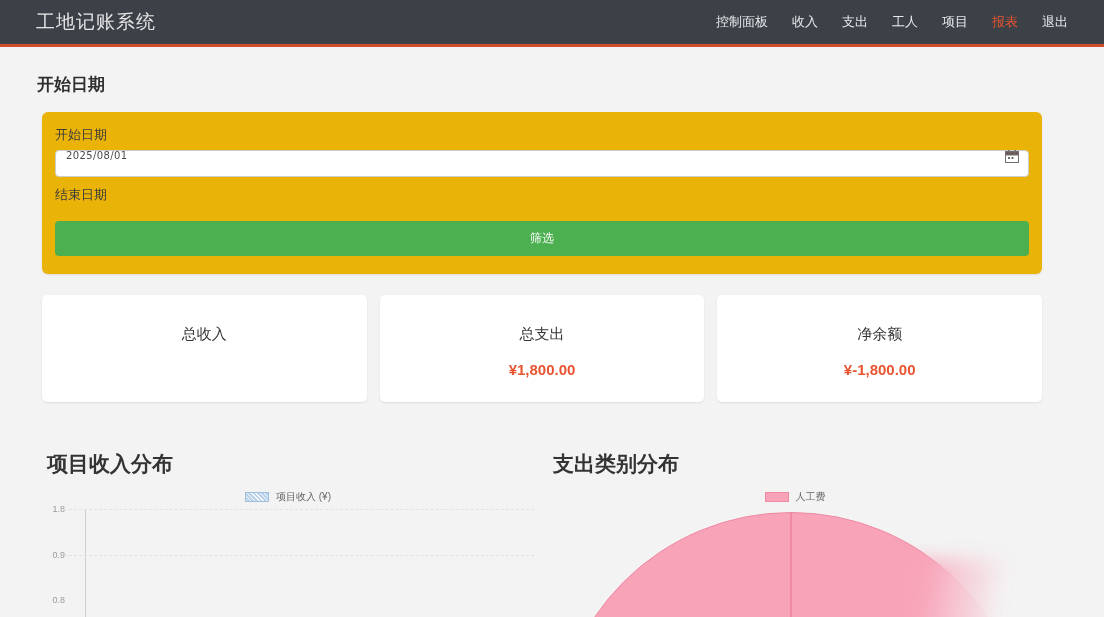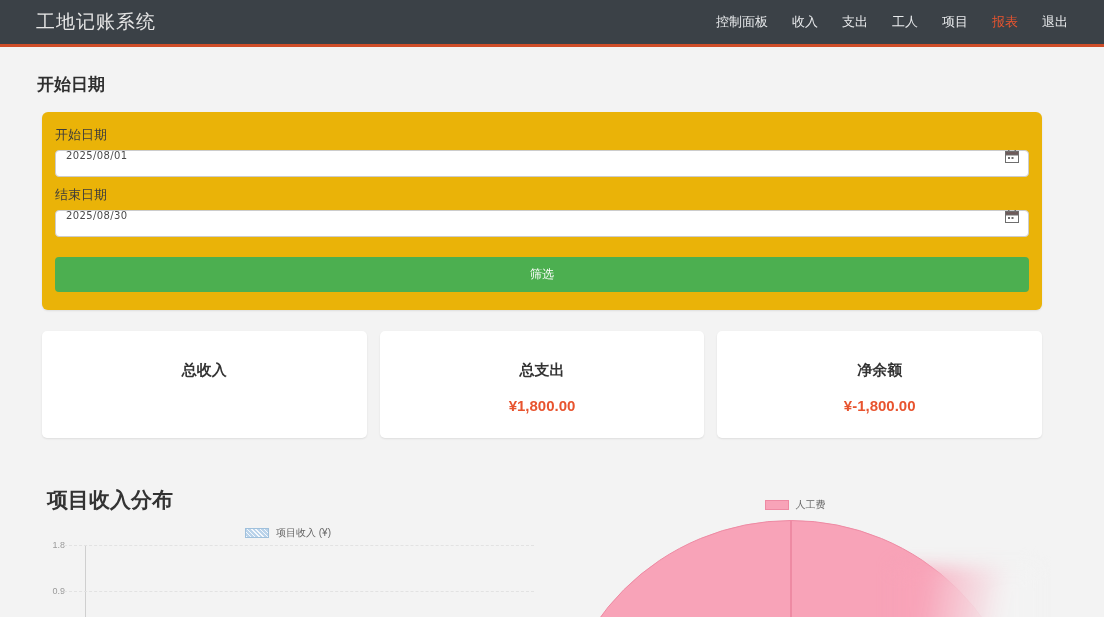--- a/index.html
+++ b/index.html
@@ -56,21 +56,21 @@
     background:var(--button-green);color:#fff;font-size:12px;cursor:pointer;
     font-family:inherit;
   }
   
   .stats-row{display:flex;gap:13px;margin-top:21px;}
   .stat-card{
     flex:1;background:#fff;border-radius:5px;
     box-shadow:0 1px 2px rgba(0,0,0,0.09);
     text-align:center;padding:30px 0 24px 0;
   }
-  .stat-label{font-size:15px;font-weight:bold;color:#333;}
+  .stat-label{font-size:15px;font-weight:normal;color:#333;}
   .stat-value{font-size:15px;font-weight:bold;color:var(--value-red);margin-top:17px;}
   
   .charts-row{display:flex;margin-top:48px;}
   .chart-col{position:relative;}
   .chart-col.left{width:492px;margin-right:14px;}
   .chart-col.right{width:494px;}
   .chart-title{font-size:21px;font-weight:bold;color:#333;margin-left:5px;}
   .legend{display:flex;justify-content:center;align-items:center;gap:7px;margin-top:13px;height:12px;}
   .legend .swatch{width:24px;height:10px;display:inline-block;}
   .legend .swatch.hatch{
@@ -136,33 +136,20 @@
             <rect x="0.5" y="1.5" width="13" height="11" fill="#fff" stroke="#6e6e6e"></rect>
             <rect x="0.5" y="1.5" width="13" height="3.5" fill="#6e5a5a" stroke="#6e6e6e"></rect>
             <rect x="3" y="7" width="2" height="2" fill="#6e6e6e"></rect>
             <rect x="6.5" y="7" width="2" height="2" fill="#6e6e6e"></rect>
             <rect x="3" y="0" width="1.5" height="2.5" fill="#6e6e6e"></rect>
             <rect x="9.5" y="0" width="1.5" height="2.5" fill="#6e6e6e"></rect>
           </svg>
       </span>
     </div>
     <label class="field-label">结束日期</label>
-    <div class="faux-input">
-      <span class="date-text">2025/08/30</span>
-      <span class="cal-icon">
-        <svg width="14" height="13" viewBox="0 0 14 13">
-            <rect x="0.5" y="1.5" width="13" height="11" fill="#fff" stroke="#6e6e6e"></rect>
-            <rect x="0.5" y="1.5" width="13" height="3.5" fill="#6e5a5a" stroke="#6e6e6e"></rect>
-            <rect x="3" y="7" width="2" height="2" fill="#6e6e6e"></rect>
-            <rect x="6.5" y="7" width="2" height="2" fill="#6e6e6e"></rect>
-            <rect x="3" y="0" width="1.5" height="2.5" fill="#6e6e6e"></rect>
-            <rect x="9.5" y="0" width="1.5" height="2.5" fill="#6e6e6e"></rect>
-          </svg>
-      </span>
-    </div>
     <button class="filter-btn">筛选</button>
   </section>
 
   <section class="stats-row">
     <div class="stat-card">
       <div class="stat-label">总收入</div>
     </div>
     <div class="stat-card">
       <div class="stat-label">总支出</div>
       <div class="stat-value">¥1,800.00</div>
@@ -193,20 +180,21 @@
           <div class="grid-row" style="top: 91px;">
             <span class="tick-label">0.8</span>
           </div>
           <div class="grid-row" style="top: 136.5px;"></div>
           <div class="grid-row" style="top: 182px;"></div>
           <div class="grid-row" style="top: 227.5px;"></div>
           <div class="grid-row" style="top: 273px;"></div>
         </div>
     </div>
     <div class="chart-col right">
+      <div class="chart-title">支出类别分布</div>
       <div class="legend">
         <span class="swatch pink"></span>
         <span class="legend-label">人工费</span>
       </div>
       <div class="pie-area">
         <div class="pie-circle">
           <div class="pie-seam"></div>
         </div>
         <div class="pie-smudge"></div>
       </div>

